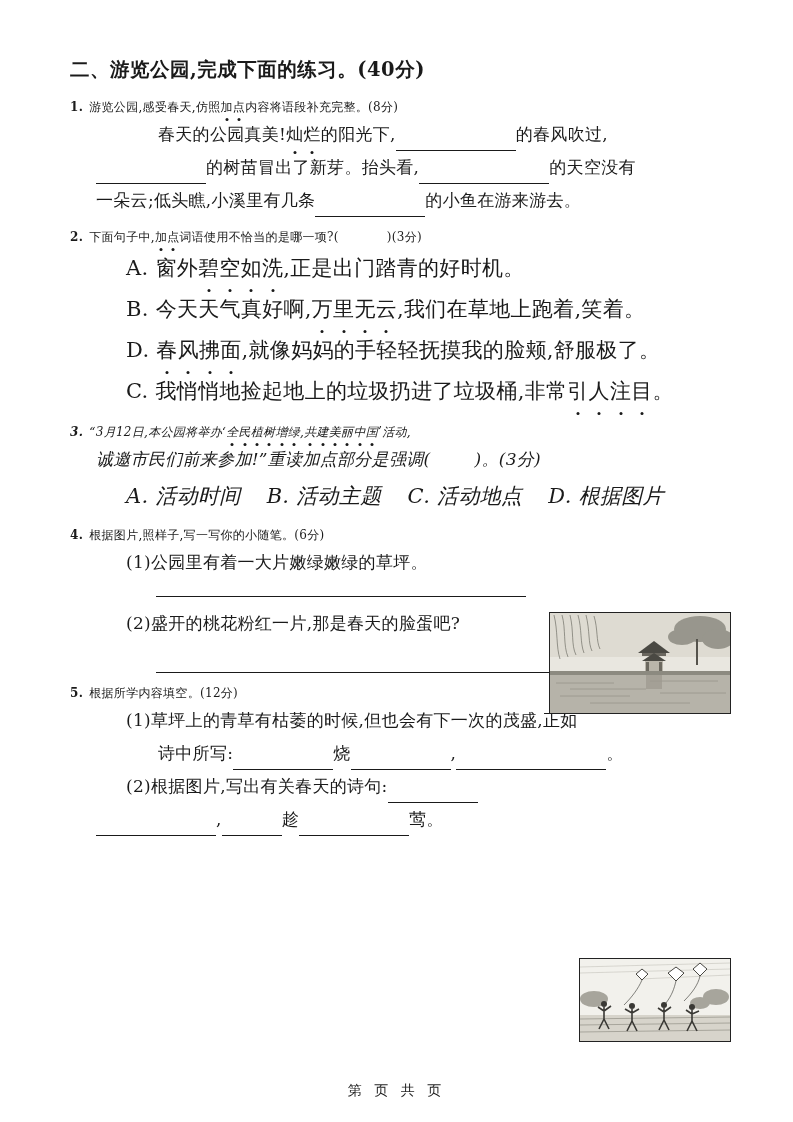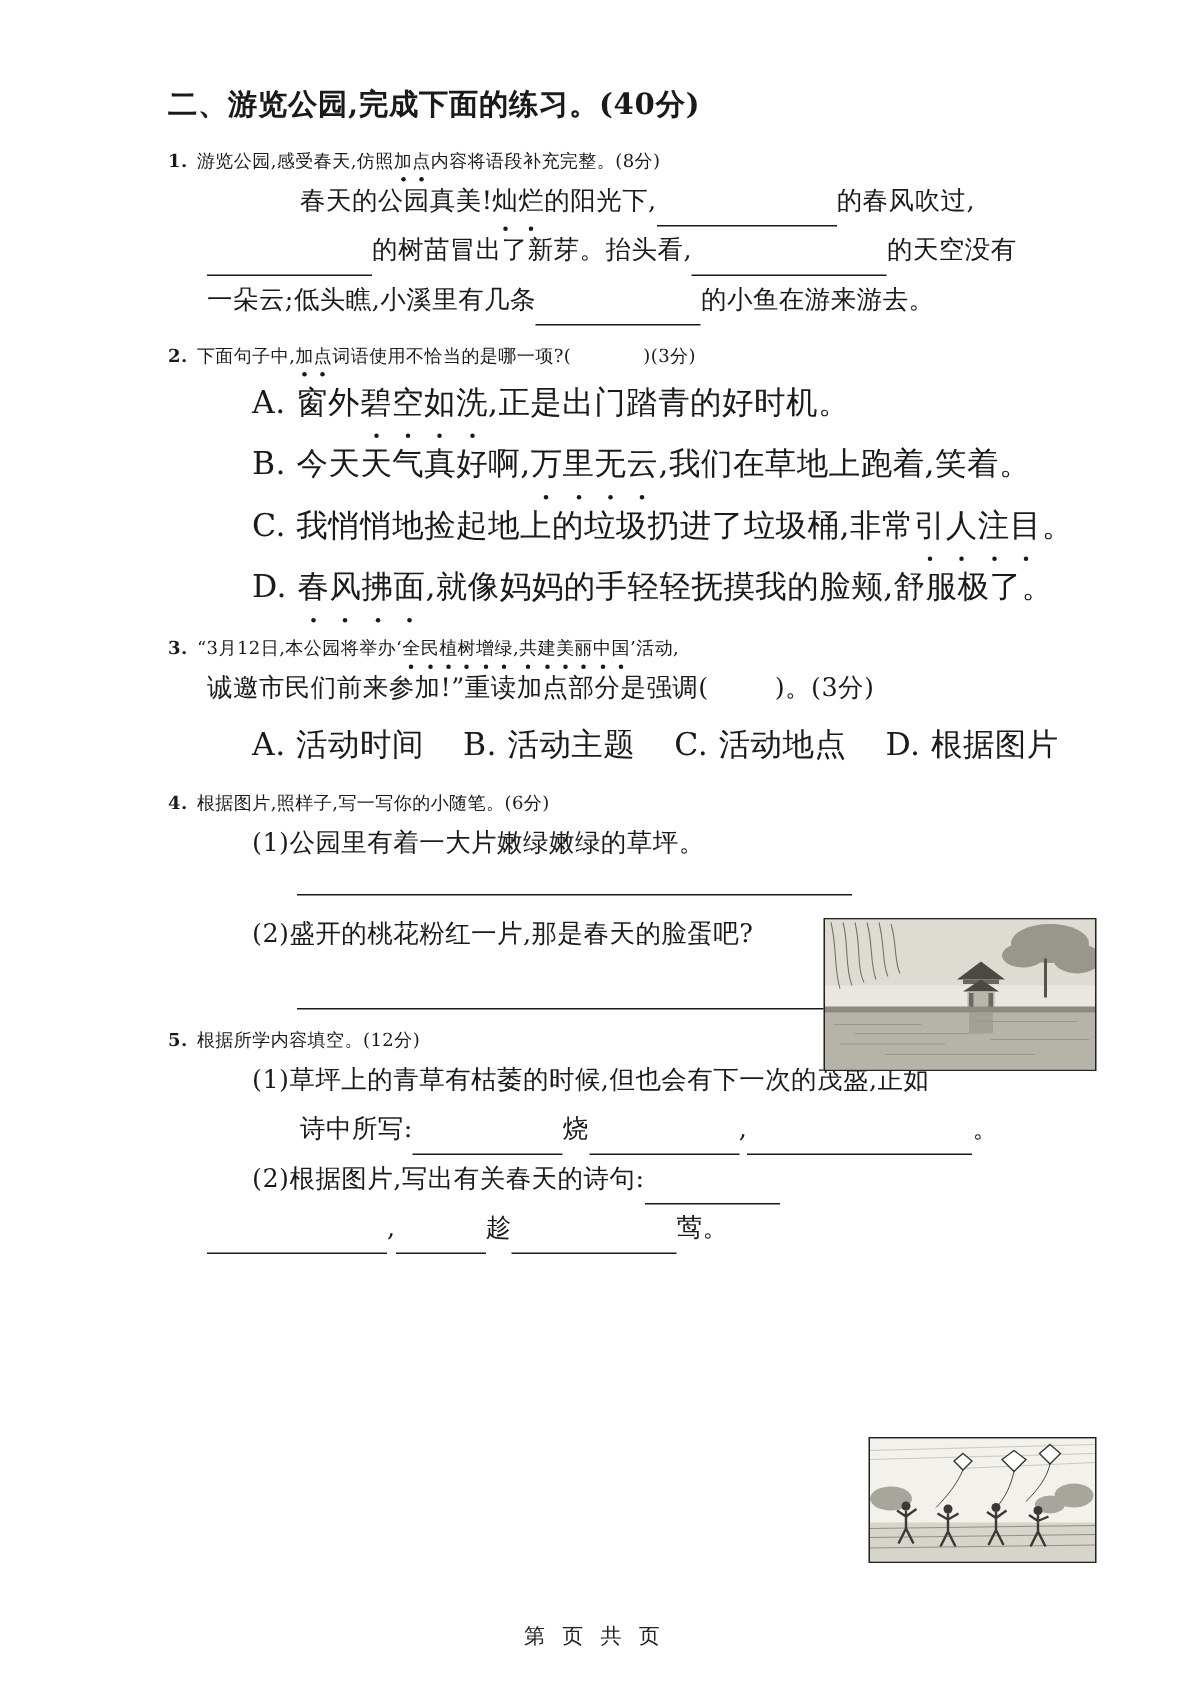--- a/index.html
+++ b/index.html
@@ -11,21 +11,21 @@
     width: 793px;
     height: 1122px;
     font-family: "DejaVu Serif", "Liberation Serif", serif;
     color: #1a1a1a;
     position: relative;
     overflow: hidden;
   }
   .page {
     position: absolute;
     inset: 0;
-    padding: 48px 62px 30px 112px;
+    padding: 48px 62px 30px 70px;
     box-sizing: border-box;
   }
 
   .section-title {
     font-size: 19.5px;
     font-weight: bold;
     letter-spacing: 0.5px;
     margin: 8px 0 14px 0;
     white-space: nowrap;
   }
@@ -118,21 +118,20 @@
 
   .footer {
     position: absolute;
     bottom: 22px;
     left: 0;
     right: 0;
     text-align: center;
     font-size: 14px;
     letter-spacing: 4px;
     color: #222;
-    font-family: Liberation Serif, serif;
   }
 
   .row-withimg { position: relative; }
 </style>
 </head>
 <body>
 
 <div class="page">
 
   <div class="section-title">二、游览公园,完成下面的练习。(40分)</div>
@@ -153,25 +152,25 @@
     </div>
   </div>
 
   <div class="q" style="margin-top:10px;">
     <div class="q-head">
       <span class="qnum">2.</span>
       <span>下面句子中,<span class="dot">加</span><span class="dot">点</span>词语使用不恰当的是哪一项?(<span style="display:inline-block;width:48px;"></span>)(3分)</span>
     </div>
     <div class="choices indent2">A. 窗外<span class="dot">碧</span><span class="dot">空</span><span class="dot">如</span><span class="dot">洗</span>,正是出门踏青的好时机。</div>
     <div class="choices indent2">B. 今天天气真好啊,<span class="dot">万</span><span class="dot">里</span><span class="dot">无</span><span class="dot">云</span>,我们在草地上跑着,笑着。</div>
+    <div class="choices indent2">D. <span class="dot">春</span><span class="dot">风</span><span class="dot">拂</span><span class="dot">面</span>,就像妈妈的手轻轻抚摸我的脸颊,舒服极了。</div>
     <div class="choices indent2">C. 我悄悄地捡起地上的垃圾扔进了垃圾桶,非常<span class="dot">引</span><span class="dot">人</span><span class="dot">注</span><span class="dot">目</span>。</div>
-    <div class="choices indent2">D. <span class="dot">春</span><span class="dot">风</span><span class="dot">拂</span><span class="dot">面</span>,就像妈妈的手轻轻抚摸我的脸颊,舒服极了。</div>
-  </div>
-
-  <div class="q" style="margin-top:10px;">
+  </div>
+
+  <div class="q" style="margin-top:10px;font-style:italic;">
     <div class="q-head">
       <span class="qnum">3.</span>
       <span>“3月12日,本公园将举办‘<span class="dot">全</span><span class="dot">民</span><span class="dot">植</span><span class="dot">树</span><span class="dot">增</span><span class="dot">绿</span>,<span class="dot">共</span><span class="dot">建</span><span class="dot">美</span><span class="dot">丽</span><span class="dot">中</span><span class="dot">国</span>’活动,</span>
     </div>
     <div class="line indent1">
       诚邀市民们前来参加!”重读加点部分是强调(<span style="display:inline-block;width:44px;"></span>)。(3分)
     </div>
     <div class="choices choice-inline indent2">
       <span>A. 活动时间</span><span>B. 活动主题</span><span>C. 活动地点</span><span>D. 根据图片</span>
     </div>

